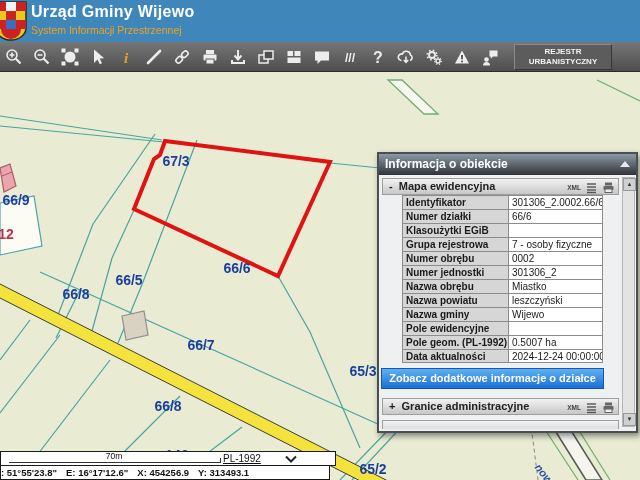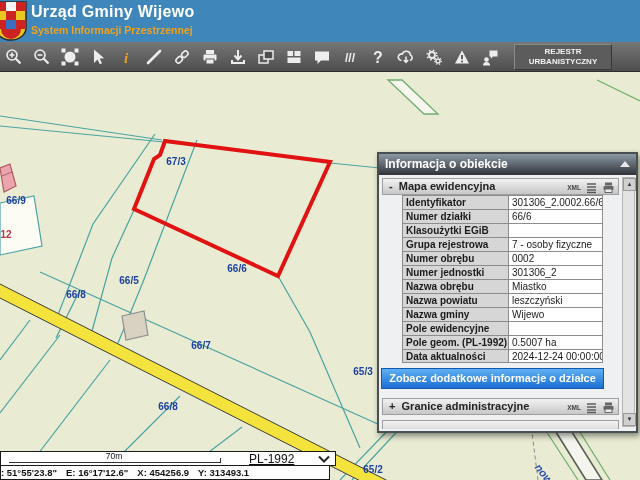--- a/index.html
+++ b/index.html
@@ -2,34 +2,34 @@
 <html><head>
 <meta charset="utf-8">
 <style>
   html,body{margin:0;padding:0;background:#888;}
   #screen{position:relative;width:640px;height:480px;overflow:hidden;
     font-family:"Liberation Sans",sans-serif;background:#e9ecd2;}
   
   #header{position:absolute;left:0;top:0;width:640px;height:42px;background:#3f87ba;z-index:30;}
   #logo{position:absolute;left:-5px;top:1px;width:32px;height:40px;}
   #app-title{position:absolute;left:31px;top:3px;color:#fff;font-size:16px;font-weight:bold;letter-spacing:.3px;}
-  #app-subtitle{position:absolute;left:31px;top:24px;color:#f1a21c;font-size:10.5px;font-weight:bold;}
+  #app-subtitle{position:absolute;left:31px;top:24px;color:#f1a21c;font-size:10.5px;font-weight:normal;}
   
   #toolbar{position:absolute;left:0;top:42px;width:640px;height:30px;z-index:30;
     background:linear-gradient(#767676,#4e4e4e);border-bottom:1px solid #2d2d2d;
     display:flex;align-items:center;padding-left:4px;box-sizing:border-box;gap:8px;}
   .tbi{width:20px;height:20px;flex:0 0 auto;cursor:pointer;}
   .tbi svg{width:20px;height:20px;display:block;}
   #rejestr-btn{margin-left:6px;width:92px;text-align:center;color:#f2f2f2;font-size:8px;
     font-weight:bold;line-height:1.25;background:#5c5c5c;border:1px outset #8a8a8a;
     padding:2px 2px;cursor:pointer;}
   
   #map{position:absolute;left:0;top:72px;width:640px;height:408px;z-index:1;}
   #map-labels{position:absolute;left:0;top:72px;width:640px;height:408px;z-index:2;pointer-events:none;}
-  .maplabel{position:absolute;transform:translate(-50%,-50%);font-size:10px;font-weight:bold;
+  .maplabel{position:absolute;transform:translate(-50%,-50%);font-size:14px;font-weight:bold;
     color:#1b3fa0;white-space:nowrap;}
   
   #info-panel{position:absolute;left:377px;top:112px;width:261px;height:281px;z-index:20;
     background:#eef0f2;border:2px solid #4a4f54;box-sizing:border-box;box-shadow:2px 3px 6px rgba(0,0,0,.45);margin-top:40px;}
   #panel-titlebar{position:absolute;left:0;top:0;right:0;height:21px;
     background:linear-gradient(#8d99a4,#2f3338);color:#fff;font-size:12px;font-weight:bold;
     line-height:21px;padding-left:6px;cursor:move;}
   #panel-collapse{position:absolute;right:6px;top:7px;width:0;height:0;
     border-left:5px solid transparent;border-right:5px solid transparent;border-bottom:6px solid #e8e8e8;cursor:pointer;}
   .sec-hdr{position:absolute;left:3px;right:17px;height:17px;
@@ -56,21 +56,21 @@
     background:#e3e3e3;border:1px solid #b5b5b5;box-sizing:border-box;}
   .sb-btn{position:absolute;left:0;width:11px;height:11px;background:#d0d0d0;border:1px solid #9a9a9a;
     font-size:6px;color:#333;text-align:center;line-height:10px;cursor:pointer;}
   
   #scalebox{position:absolute;left:0;top:451px;width:336px;height:15px;background:#fff;
     border:1px solid #1a1a1a;box-sizing:border-box;z-index:10;display:flex;align-items:center;}
   #scalebar{position:relative;width:218px;height:13px;margin-left:4px;}
   #scalebar .txt{position:absolute;left:0;right:0;top:-1px;text-align:center;font-size:8.5px;color:#111;}
   #scalebar .bar{position:absolute;left:4px;right:2px;bottom:2px;height:4px;
     border-bottom:1px solid #333;border-right:1px solid #333;}
-  #crs{font-size:12px;color:#111;margin-left:26px;cursor:pointer;text-decoration:underline;}
+  #crs{font-size:10px;color:#111;cursor:pointer;text-decoration:underline;}
   #crs-chevron{margin-left:24px;cursor:pointer;}
   #coordbox{position:absolute;left:0;top:466px;width:330px;height:14px;background:#fff;
     border:1px solid #1a1a1a;border-top:none;box-sizing:border-box;z-index:10;
     font-size:9.5px;font-weight:bold;color:#111;line-height:13px;white-space:nowrap;overflow:hidden;}
   #coordbox span{margin-right:9px;}
 </style>
 </head>
 <body>
 
 <div id="screen">

